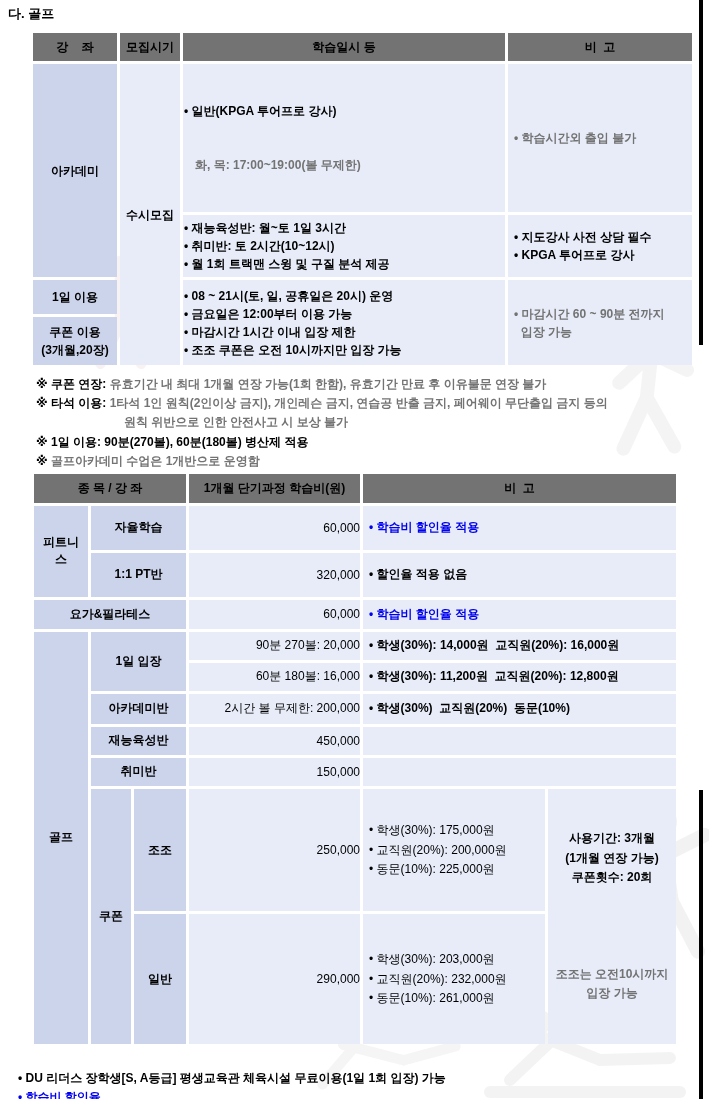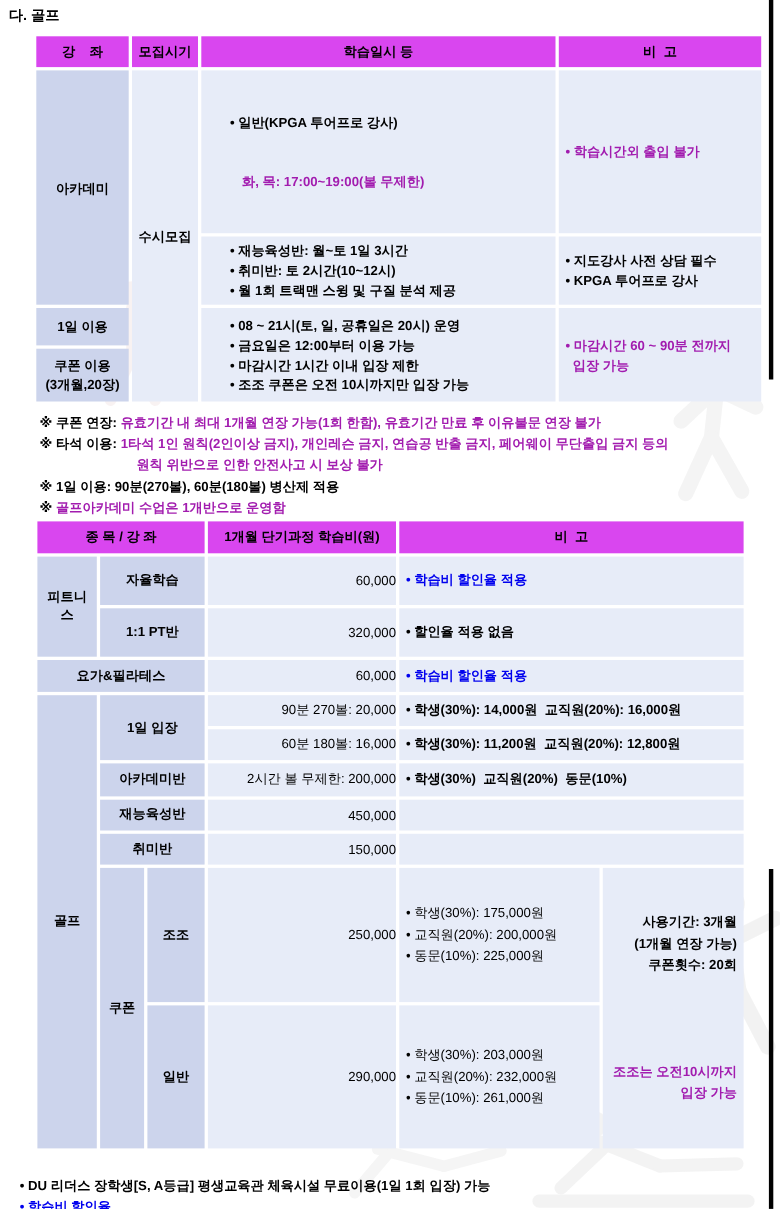--- a/index.html
+++ b/index.html
@@ -10,33 +10,33 @@
   .wm{position:absolute;z-index:1;}
   .edge{position:absolute;z-index:3;left:699px;width:4px;background:#000;}
   .edge.top{top:0;height:345px;}
   .edge.bottom{top:790px;height:309px;}
   
   .h-black{font-size:13px;margin:0 0 7px 8px;}
   .h-green{font-size:13.5px;color:#009900;margin:20px 0 8px 8px;}
   
   table{border-collapse:separate;border-spacing:3px;table-layout:fixed;}
   td,th{padding:2px 6px;font-size:12px;overflow:hidden;}
-  th{background:#d946ef;text-align:center;font-weight:bold;white-space:pre;}
+  th{background:#737373;text-align:center;font-weight:bold;white-space:pre;}
   .lab{background:#ccd4ec;text-align:center;vertical-align:middle;white-space:pre-wrap;}
   .cell{background:#e7ecf8;vertical-align:middle;white-space:pre-wrap;}
   .t1{margin-left:30px;}
   .t2{margin-left:31px;}
   .t1 td{line-height:1.5;}
-  .bullets-cell{padding-left:26px;}
-  .red{color:#a21caf;}
+  .bullets-cell{padding-left:1px;}
+  .red{color:#737373;}
   .blue{color:#0000ee;}
   .reg{font-weight:normal;}
   .fee{text-align:right;padding-right:0;}
   .ind{padding-left:11px;}
-  .ctr{text-align:right;}
+  .ctr{text-align:center;}
   
   .notes{margin:7px 0 0 36px;font-size:12px;line-height:1.6;}
   .notes .l2{padding-left:88px;}
   
   .bullets{margin:22px 0 0 18px;font-size:12px;line-height:1.62;}
   .wm svg{display:block;}
 </style>
 </head>
 <body>
 

